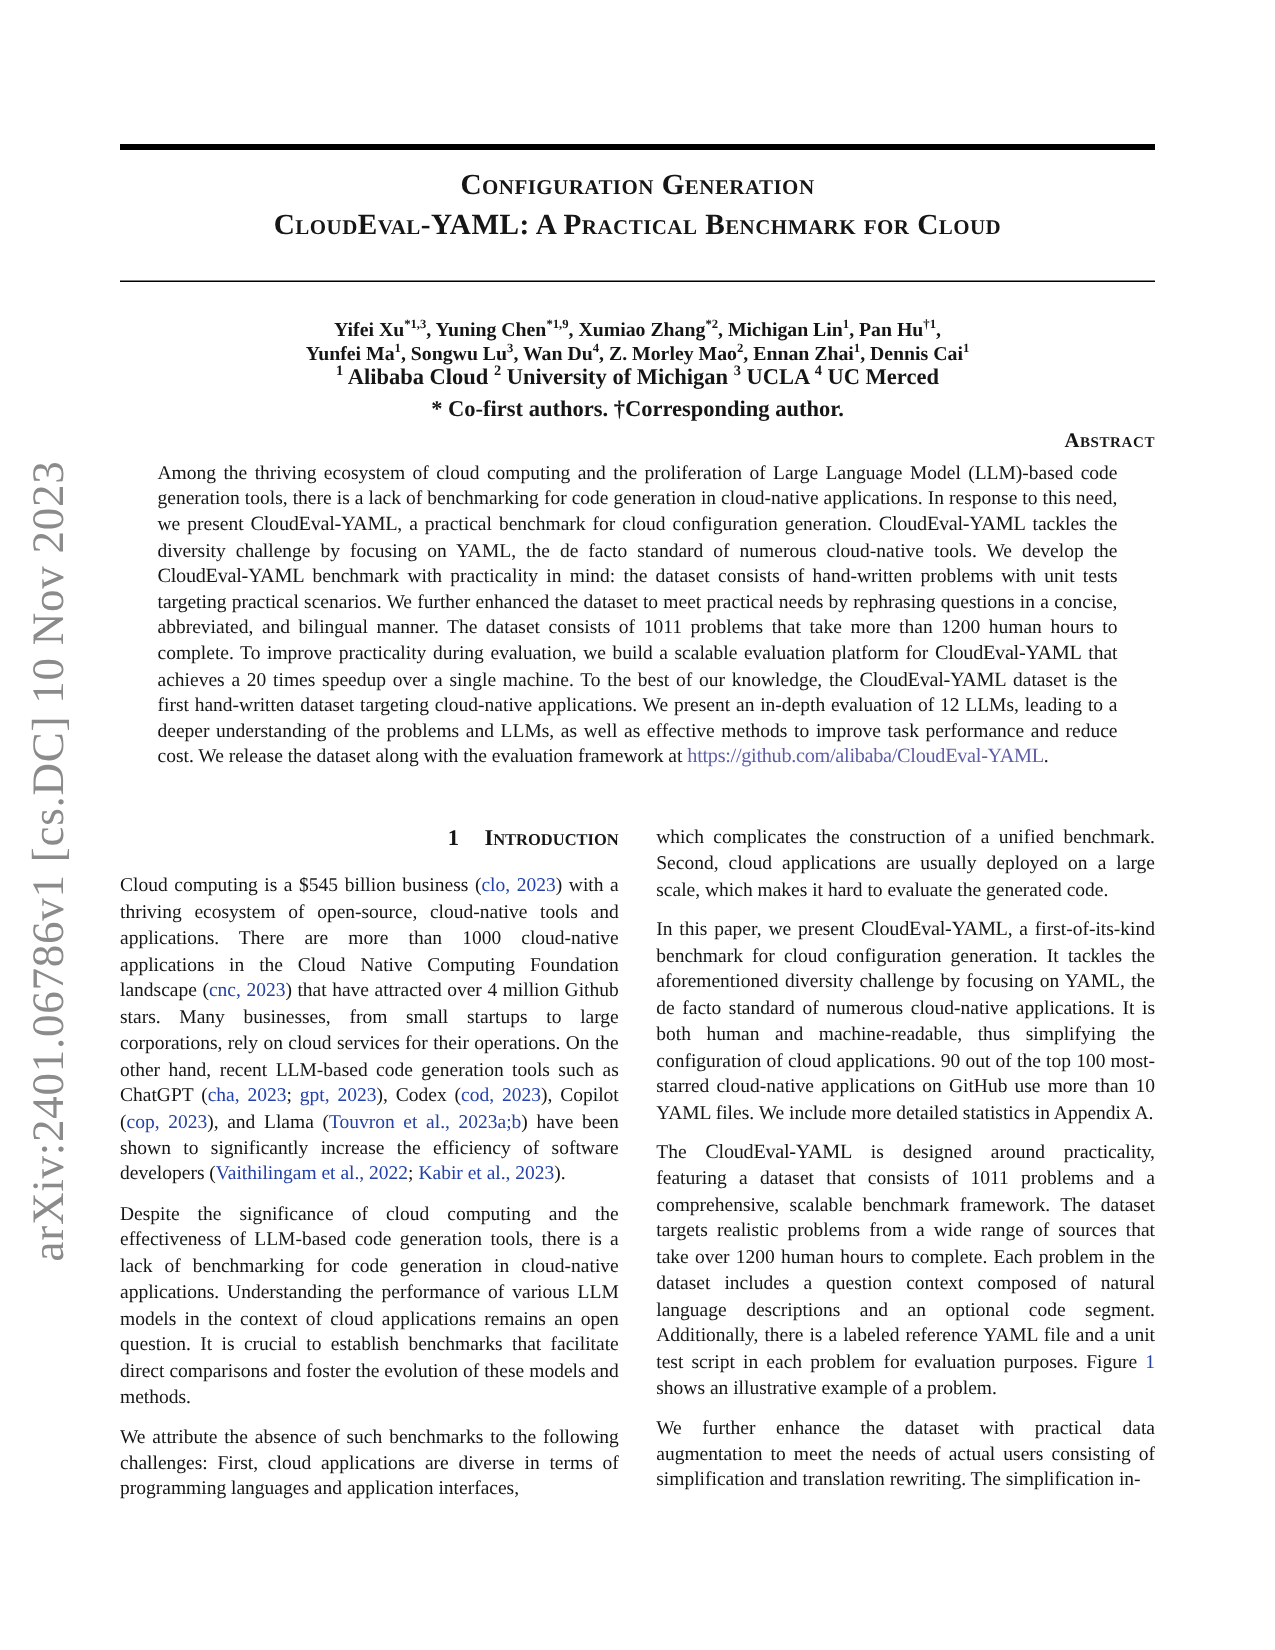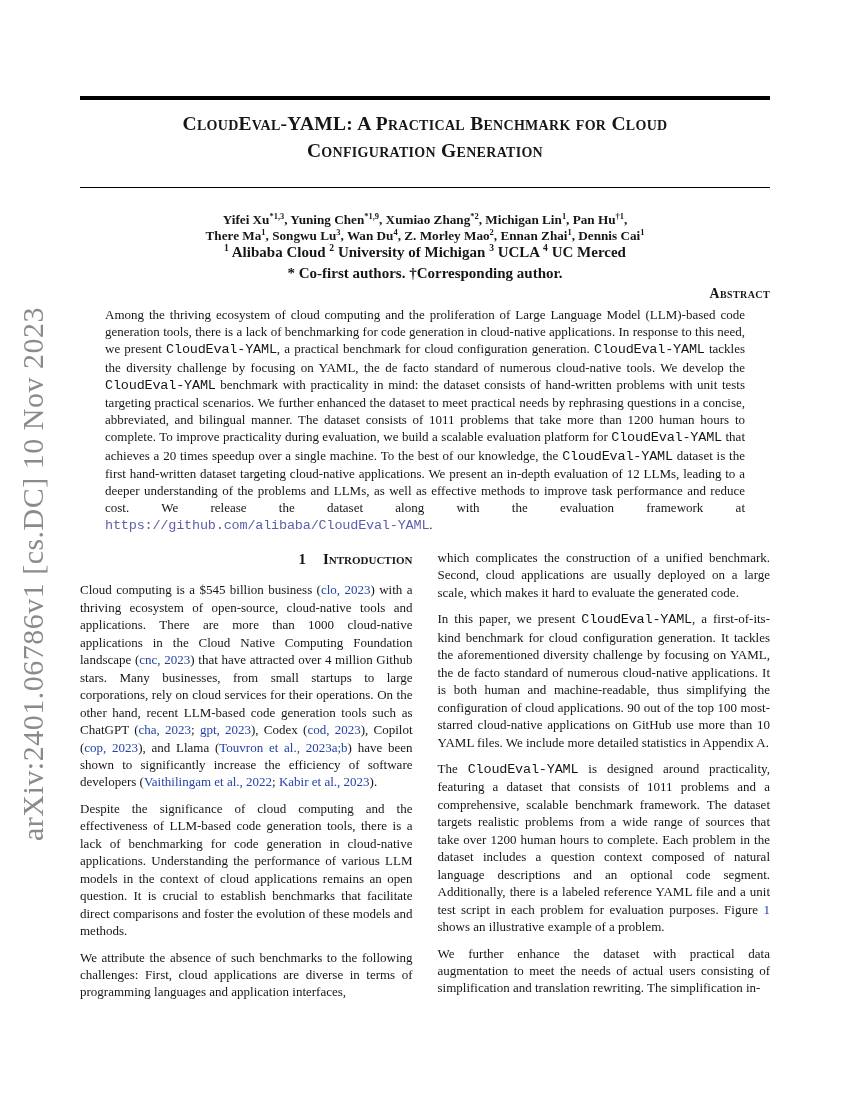--- a/index.html
+++ b/index.html
@@ -83,49 +83,49 @@
     font-weight: bold;
     font-size: 15px;
     font-variant: small-caps;
     margin: 2px 0 13px 0;
     text-align: right;
   }
   .sec-num { display: inline-block; margin-right: 17px; font-variant: normal; }
   .para { margin: 0 0 9px 0; }
   .para:last-child { margin-bottom: 16px; }
   .s-mono, .s-link {
-    font-family: Liberation Mono, monospace;
+    font-family: Liberation Serif, serif;
     font-size: 1.04em;
     letter-spacing: -0.2px;
   }
   .s-link { color: var(--link_blue); }
   .s-cite { color: var(--cite_blue); }
   .s-sup  { vertical-align: super; font-size: 0.64em; line-height: 0; }
 </style>
 </head>
 <body>
 
 <div class="page">
 
   <div class="banner">arXiv:2401.06786v1  [cs.DC]  10 Nov 2023</div>
 
   <div class="content">
 
     <div class="rule thick"></div>
 
     <h1 class="title">
+      <span class="tline">Configuration Generation</span>
       <span class="tline">CloudEval-YAML: A Practical Benchmark for Cloud</span>
-      <span class="tline">Configuration Generation</span>
     </h1>
 
     <div class="rule thin"></div>
 
     <div class="authors">
       <div class="aline"><span>Yifei Xu</span><span class="s-sup">*1,3</span><span>, Yuning Chen</span><span class="s-sup">*1,9</span><span>, Xumiao Zhang</span><span class="s-sup">*2</span><span>, Michigan Lin</span><span class="s-sup">1</span><span>, Pan Hu</span><span class="s-sup">†1</span><span>,</span></div>
-      <div class="aline"><span>There Ma</span><span class="s-sup">1</span><span>, Songwu Lu</span><span class="s-sup">3</span><span>, Wan Du</span><span class="s-sup">4</span><span>, Z. Morley Mao</span><span class="s-sup">2</span><span>, Ennan Zhai</span><span class="s-sup">1</span><span>, Dennis Cai</span><span class="s-sup">1</span></div>
+      <div class="aline"><span>Yunfei Ma</span><span class="s-sup">1</span><span>, Songwu Lu</span><span class="s-sup">3</span><span>, Wan Du</span><span class="s-sup">4</span><span>, Z. Morley Mao</span><span class="s-sup">2</span><span>, Ennan Zhai</span><span class="s-sup">1</span><span>, Dennis Cai</span><span class="s-sup">1</span></div>
       <div class="aline small"><span class="s-sup">1</span><span> Alibaba Cloud </span><span class="s-sup">2</span><span> University of Michigan </span><span class="s-sup">3</span><span> UCLA </span><span class="s-sup">4</span><span> UC Merced</span></div>
       <div class="aline small notes">* Co-first authors. †Corresponding author.</div>
     </div>
 
     <div class="abs-head">Abstract</div>
 
     <div class="abs-body"><span>Among the thriving ecosystem of cloud computing and the proliferation of Large Language Model (LLM)-based code generation tools, there is a lack of benchmarking for code generation in cloud-native applications. In response to this need, we present </span><span class="s-mono">CloudEval-YAML</span><span>, a practical benchmark for cloud configuration generation. </span><span class="s-mono">CloudEval-YAML</span><span> tackles the diversity challenge by focusing on YAML, the de facto standard of numerous cloud-native tools. We develop the </span><span class="s-mono">CloudEval-YAML</span><span> benchmark with practicality in mind: the dataset consists of hand-written problems with unit tests targeting practical scenarios. We further enhanced the dataset to meet practical needs by rephrasing questions in a concise, abbreviated, and bilingual manner. The dataset consists of 1011 problems that take more than 1200 human hours to complete. To improve practicality during evaluation, we build a scalable evaluation platform for </span><span class="s-mono">CloudEval-YAML</span><span> that achieves a 20 times speedup over a single machine. To the best of our knowledge, the </span><span class="s-mono">CloudEval-YAML</span><span> dataset is the first hand-written dataset targeting cloud-native applications. We present an in-depth evaluation of 12 LLMs, leading to a deeper understanding of the problems and LLMs, as well as effective methods to improve task performance and reduce cost. We release the dataset along with the evaluation framework at </span><span class="s-link">https://github.com/alibaba/CloudEval-YAML</span><span>.</span></div>
 
     <div class="columns">
 

